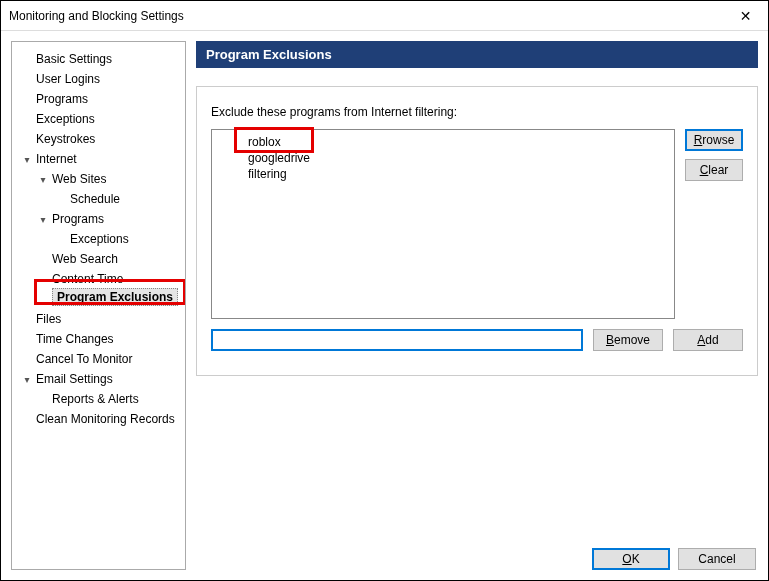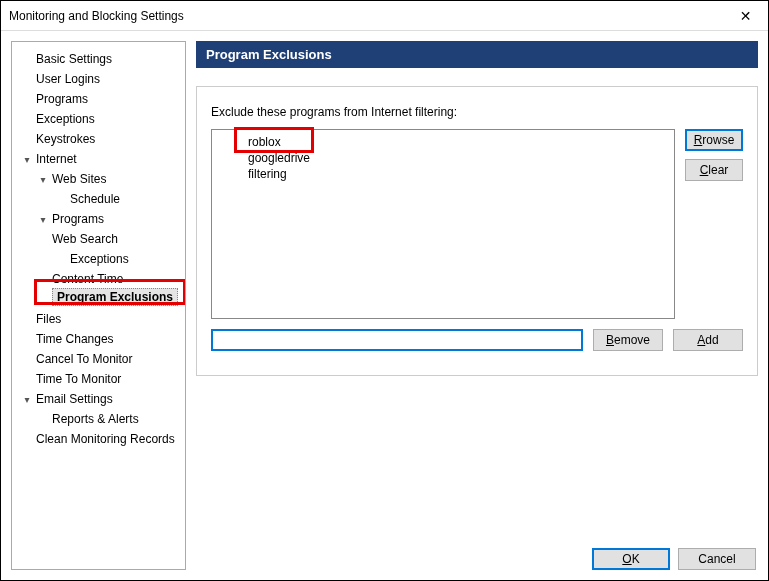--- a/index.html
+++ b/index.html
@@ -216,43 +216,40 @@
             <span class="chev">▾</span>
             <span class="label">Web Sites</span>
           </li>
         <li class="tree-item d3">
             <span class="label">Schedule</span>
           </li>
         <li class="tree-item d2 has-chev">
             <span class="chev">▾</span>
             <span class="label">Programs</span>
           </li>
+        <li class="tree-item d3">
+            <span class="label">Exceptions</span>
+          </li>
         <li class="tree-item d2">
             <span class="label">Web Search</span>
           </li>
-        <li class="tree-item d3">
-            <span class="label">Exceptions</span>
-          </li>
         <li class="tree-item d2">
             <span class="label">Content Time</span>
           </li>
         <li class="tree-item d2 selected">
             <span class="label">Program Exclusions</span>
           </li>
         <li class="tree-item d1">
             <span class="label">Files</span>
           </li>
         <li class="tree-item d1">
             <span class="label">Time Changes</span>
           </li>
         <li class="tree-item d1">
             <span class="label">Cancel To Monitor</span>
-          </li>
-        <li class="tree-item d1">
-            <span class="label">Time To Monitor</span>
           </li>
         <li class="tree-item d1 has-chev">
             <span class="chev">▾</span>
             <span class="label">Email Settings</span>
           </li>
         <li class="tree-item d2">
             <span class="label">Reports &amp; Alerts</span>
           </li>
         <li class="tree-item d1">
             <span class="label">Clean Monitoring Records</span>

